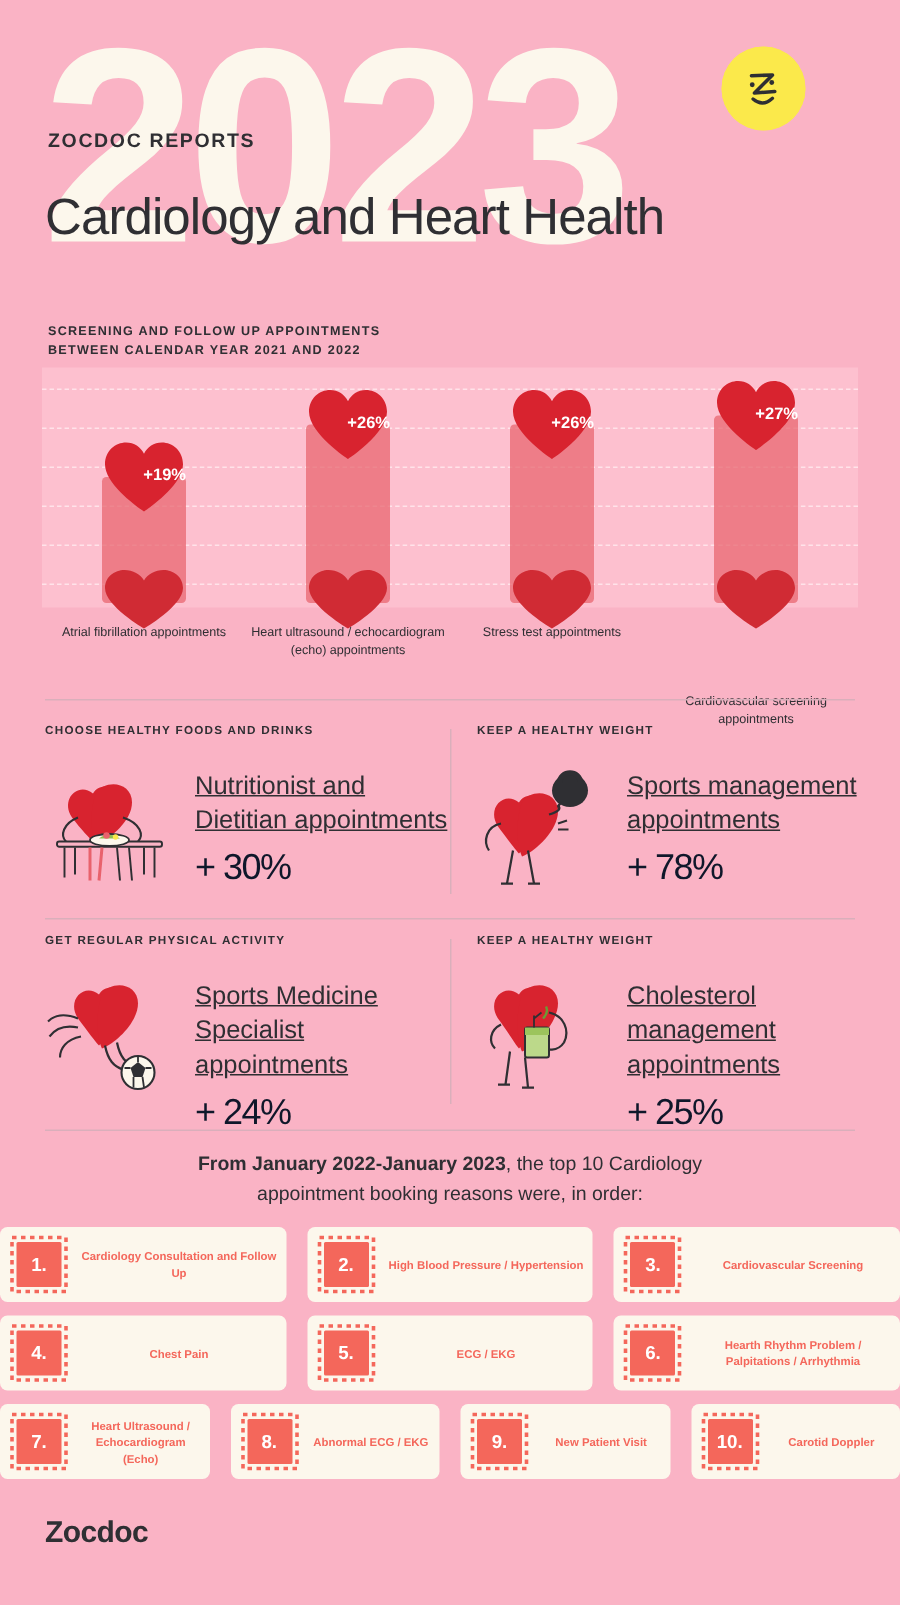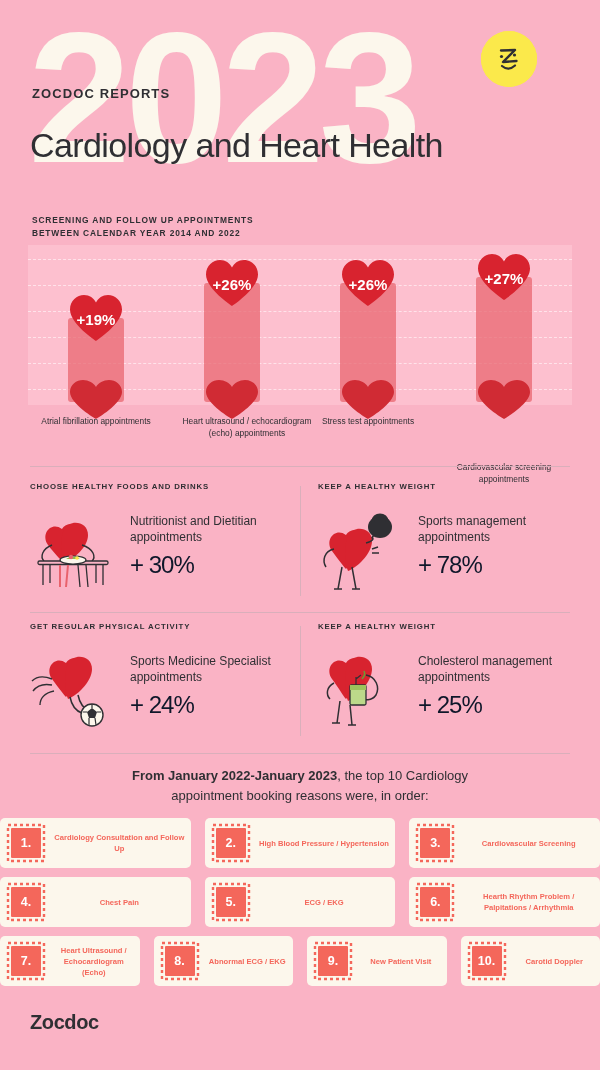--- a/index.html
+++ b/index.html
@@ -70,22 +70,22 @@
     border-radius: 3px;
   }
   .bar .heart-top {
     position: absolute; left: 0; width: 56px; height: 48px;
   }
   .bar .heart-bottom {
     position: absolute; left: 0; bottom: -6px; width: 56px; height: 40px;
   }
   .bar .pct {
     position: absolute; left: 0; width: 56px;
-    text-align: center;
-    font-size: 15px; font-weight: 700; color: #FFFFFF;
+    text-align: right;
+    font-size: 11px; font-weight: 700; color: #FFFFFF;
     z-index: 5;
   }
   .cat-label {
     position: absolute;
     width: 130px; text-align: center;
     font-size: 8.4px; line-height: 1.45; color: #2F2F33;
   }
   .divider {
     position: absolute; left: 30px; width: 540px;
     border-top: 1px solid #D9AFBB;
@@ -97,21 +97,21 @@
     width: 272px;
   }
   .tip-kicker {
     font-size: 7.8px; font-weight: 700; letter-spacing: 0.85px;
     color: #2F2F33; margin-bottom: 18px;
   }
   .tip-row { display: flex; align-items: flex-start; }
   .tip-art { width: 100px; flex: 0 0 100px; height: 90px; position: relative; }
   .tip-art svg { position:absolute; left:0; top:0; }
   .tip-text { flex: 1; padding-top: 4px; }
-  .tip-label { font-size: 12px; line-height: 1.35; color: #2F2F33; }
+  .tip-label { font-size: 17px; line-height: 1.35; color: #2F2F33; text-decoration: underline; }
   .tip-value {
     font-size: 24px; font-weight: 400; letter-spacing: -1px;
     color: #0f172a; margin-top: 6px; white-space: nowrap;
   }
   .vsep {
     position: absolute; width: 1px; background: #D9AFBB;
   }
 
   
   .top10-intro {
@@ -178,21 +178,21 @@
       <path d="M21 35 Q27.5 40.5 34 34.5" stroke="#2F2F33" stroke-width="2.2" fill="none" stroke-linecap="round"></path>
     </svg>
   </div>
   <div class="header-kicker">ZOCDOC REPORTS</div>
   <div class="header-title">Cardiology and Heart Health</div>
 </div>
 
 <div class="chart-wrap" style="position:absolute;left:0;top:205px;width:488px;height:270px;">
   <div class="chart-heading">
     <span>SCREENING AND FOLLOW UP APPOINTMENTS</span><br>
-    <span>BETWEEN CALENDAR YEAR 2014 AND 2022</span>
+    <span>BETWEEN CALENDAR YEAR 2021 AND 2022</span>
   </div>
 
   <div class="chart-panel" id="plot">
 
   <div class="gridline" style="top: 14px;"></div>
       <div class="gridline" style="top: 40px;"></div>
       <div class="gridline" style="top: 66px;"></div>
       <div class="gridline" style="top: 92px;"></div>
       <div class="gridline" style="top: 118px;"></div>
       <div class="gridline" style="top: 144px;"></div>
@@ -236,21 +236,21 @@
           </svg></div>
         <div class="heart-bottom"><svg viewBox="0 0 56 40" width="56" height="40">
             <path d="M28 39 C28 39 2 24 2 12 C2 4.5 8.5 0 15 0 C20.5 0 25.8 3 28 7 C30.2 3 35.5 0 41 0 C47.5 0 54 4.5 54 12 C54 24 28 39 28 39 Z" fill="#D02B34"></path>
           </svg></div>
         <div class="pct" style="top:17px">+27%</div>
       </div>
     </div>
 
   <div id="labels-layer" style="position:absolute;left:28px;top:210px;width:544px;">
       <div class="cat-label" style="left: 3px; top: 0px;">Atrial fibrillation appointments</div>
-      <div class="cat-label" style="left: 139px; top: 0px; margin-left: 15px;">Heart ultrasound / echocardiogram (echo) appointments</div>
+      <div class="cat-label" style="left: 139px; top: 0px;">Heart ultrasound / echocardiogram (echo) appointments</div>
       <div class="cat-label" style="left: 275px; top: 0px;">Stress test appointments</div>
       <div class="cat-label" style="left: 411px; top: 0px; margin-top: 46px;">Cardiovascular screening appointments</div>
     </div>
 </div>
 
 <div class="divider" style="top:466px;"></div>
 
 <div class="tip" style="left:30px; top:482px;">
   <div class="tip-kicker">CHOOSE HEALTHY FOODS AND DRINKS</div>
   <div class="tip-row">

